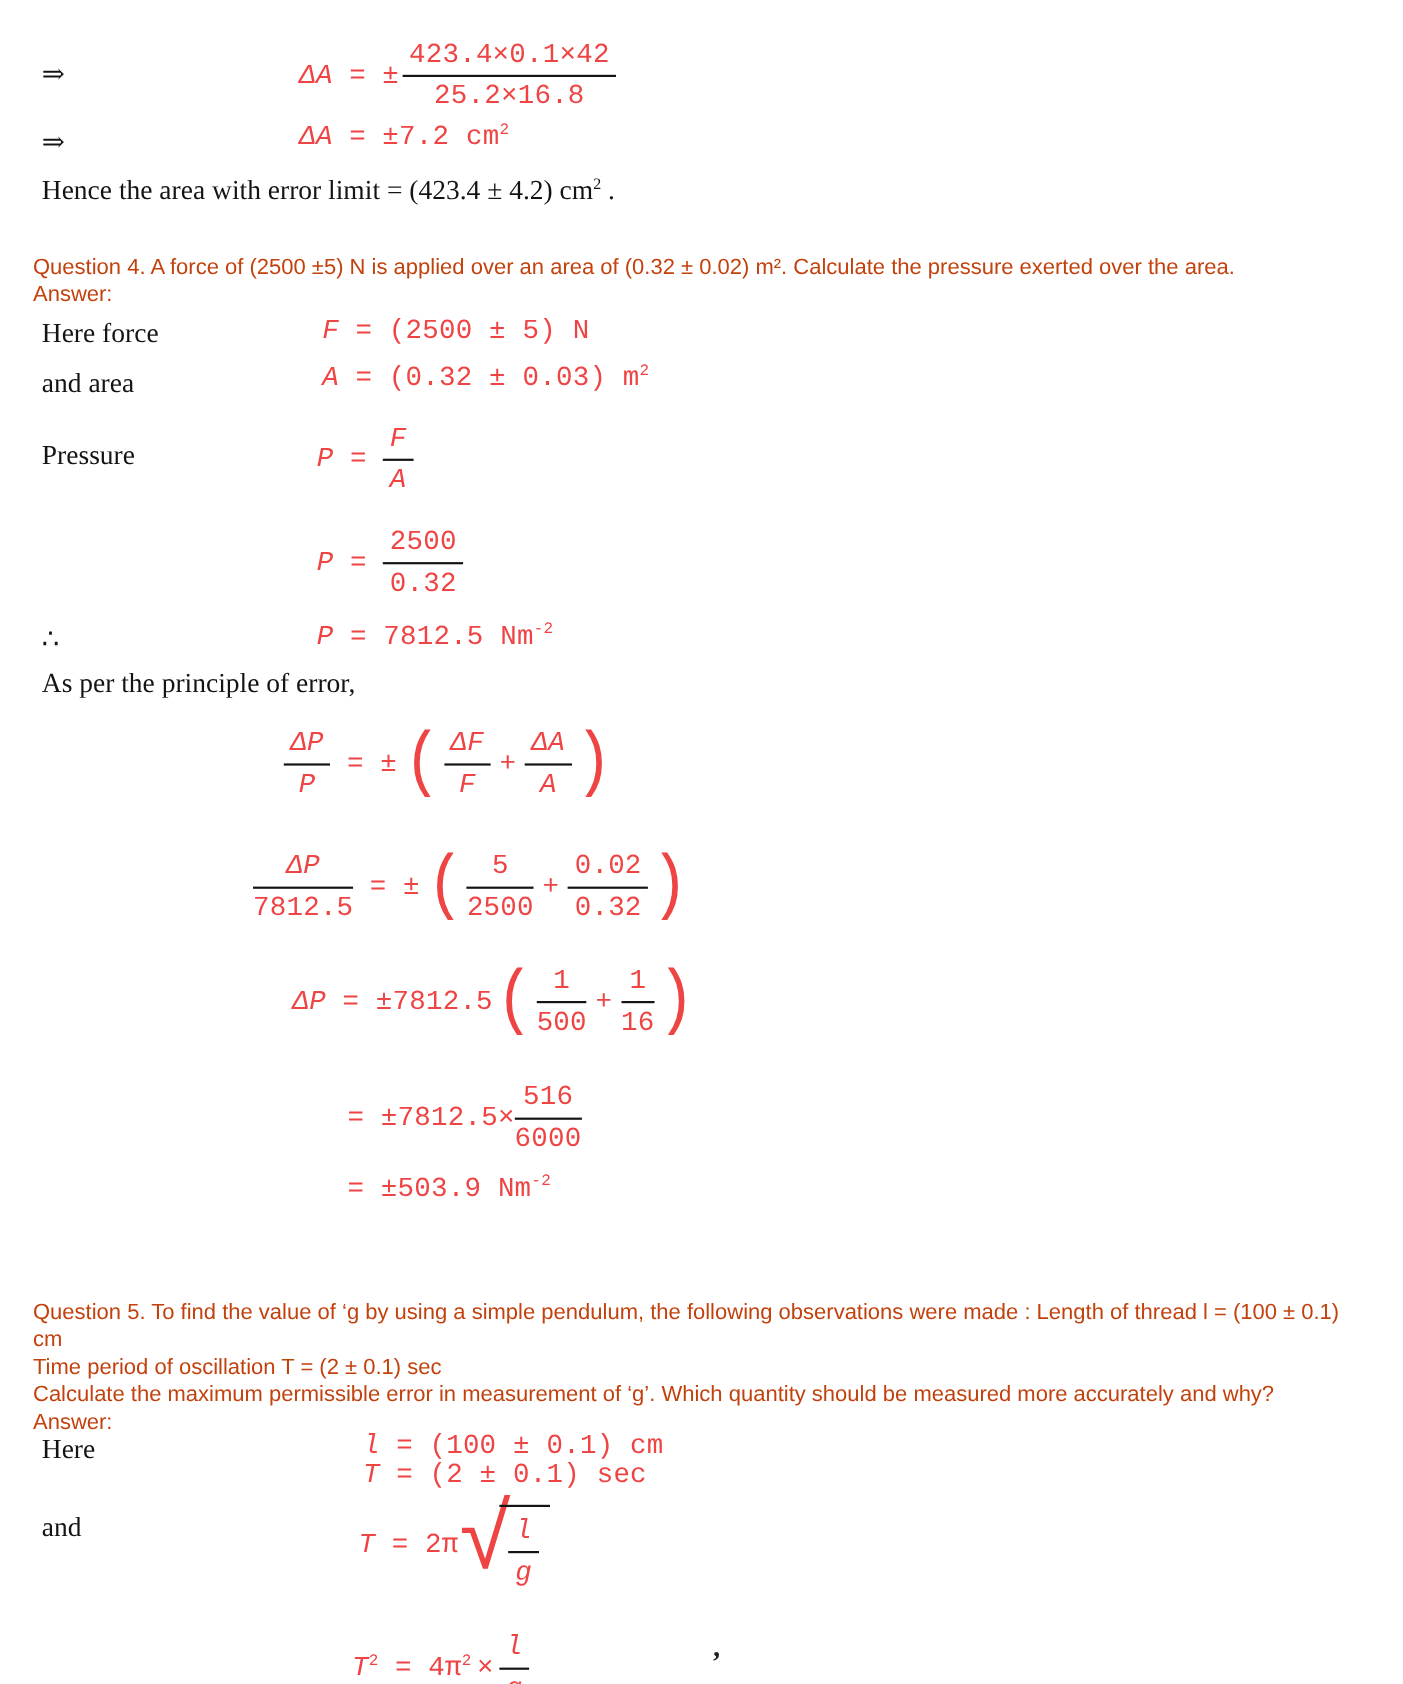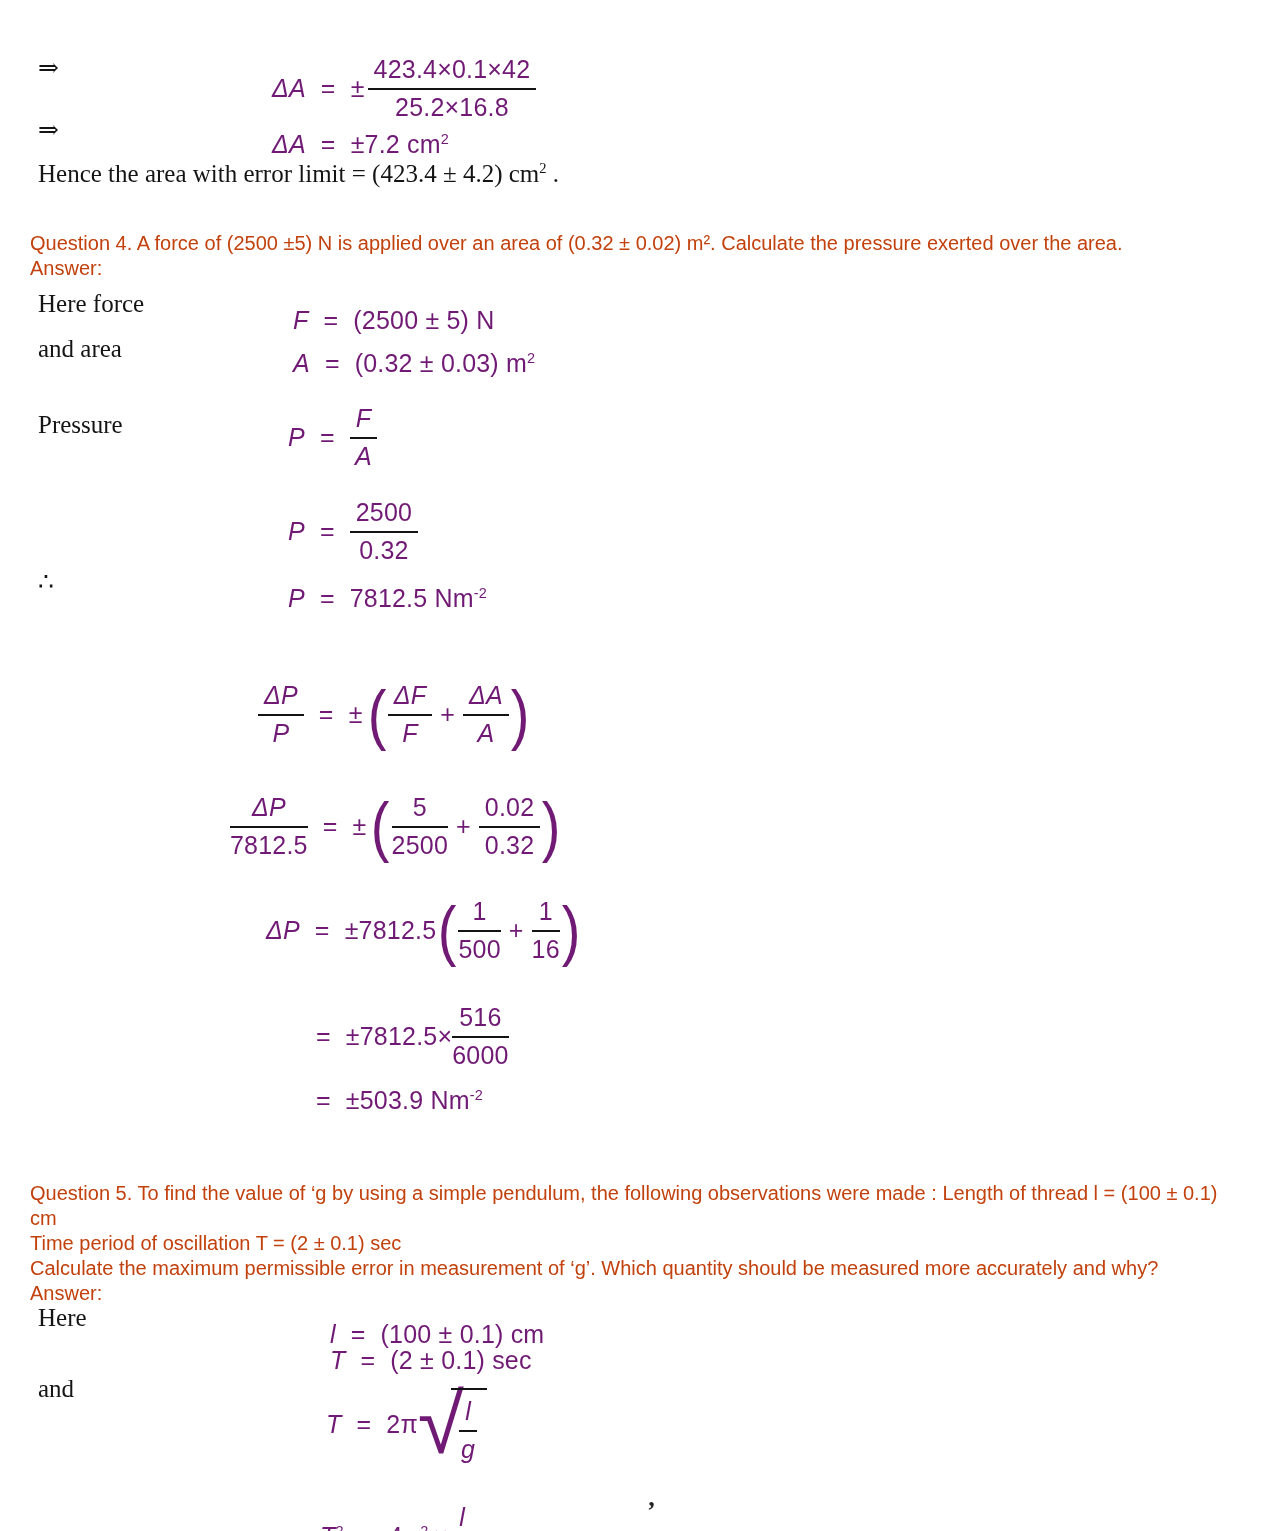--- a/index.html
+++ b/index.html
@@ -4,21 +4,21 @@
 <style>
   html,body{margin:0;padding:0;background:#ffffff;}
   .page{position:relative;width:1275px;height:1531px;background:#ffffff;color:#141414;overflow:hidden;}
 
   
   .sansblock{position:absolute;}
   .sansblock p{margin:0;font:20px/25px "Liberation Sans",sans-serif;color:#c2410c;}
 
   
   .mlabel{position:absolute;font:25px/1.25 "Liberation Serif","DejaVu Serif",serif;color:#141414;white-space:nowrap;}
-  .math{position:absolute;display:flex;align-items:center;font-family:Liberation Sans, sans-serif;font-size:25px;color:#701a75;white-space:nowrap;letter-spacing:0.2px;margin-top:20px;}
+  .math{position:absolute;display:flex;align-items:center;font-family:Liberation Mono, monospace;font-size:25px;color:#ef4444;white-space:nowrap;letter-spacing:0.2px;}
   .it{font-style:italic;}
   .rel{margin:0 15px;}
   .pm{margin-right:3px;}
   sup{font-size:0.58em;line-height:0;}
 
   .frac{display:inline-block;text-align:center;vertical-align:middle;}
   .frac .num{display:block;border-bottom:2px solid #141414;padding:1px 6px 4px;}
   .frac .den{display:block;padding-top:3px;}
 
   .bp{font-size:66px;line-height:1;font-weight:300;transform:scaleX(0.85);}
@@ -68,21 +68,21 @@
     <span>(2500 ± 5) N</span>
   </div>
 
   <div class="mlabel" style="left:38px;top:333px;">and area</div>
   <div class="math" style="left:293px;top:329px;">
     <span class="it">A</span>
     <span class="rel">=</span>
     <span><span>(0.32 ± 0.03) m</span><sup>2</sup></span>
   </div>
 
-  <div class="mlabel" style="left:38px;top:399px;margin-top:10px;">Pressure</div>
+  <div class="mlabel" style="left:38px;top:399px;">Pressure</div>
   <div class="math" style="left:288px;top:383px;">
     <span class="it">P</span>
     <span class="rel">=</span>
     <span class="frac">
       <span class="num it">F</span>
       <span class="den it">A</span>
     </span>
   </div>
 
   <div class="math" style="left:288px;top:477px;">
@@ -94,20 +94,21 @@
     </span>
   </div>
 
   <div class="mlabel" style="left:38px;top:566px;">∴</div>
   <div class="math" style="left:288px;top:564px;">
     <span class="it">P</span>
     <span class="rel">=</span>
     <span><span>7812.5 Nm</span><sup>-2</sup></span>
   </div>
 
+  <div class="mlabel" style="left:38px;top:606px;">As per the principle of error,</div>
 
   <div class="math" style="left:258px;top:660px;">
     <span class="frac">
       <span class="num it">ΔP</span>
       <span class="den it">P</span>
     </span>
     <span class="rel">=</span>
     <span class="pm">±</span>
     <span class="bp">(</span>
     <span class="frac">

